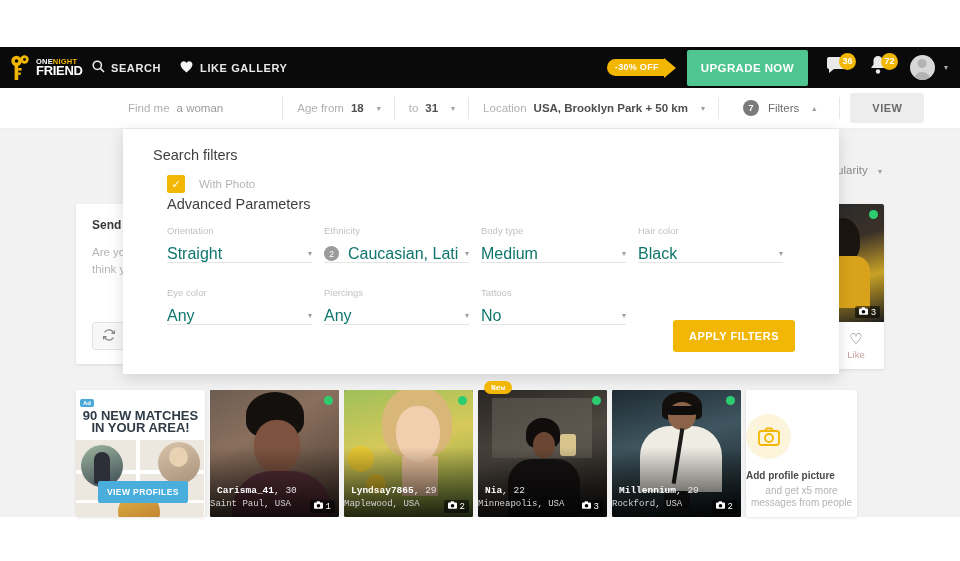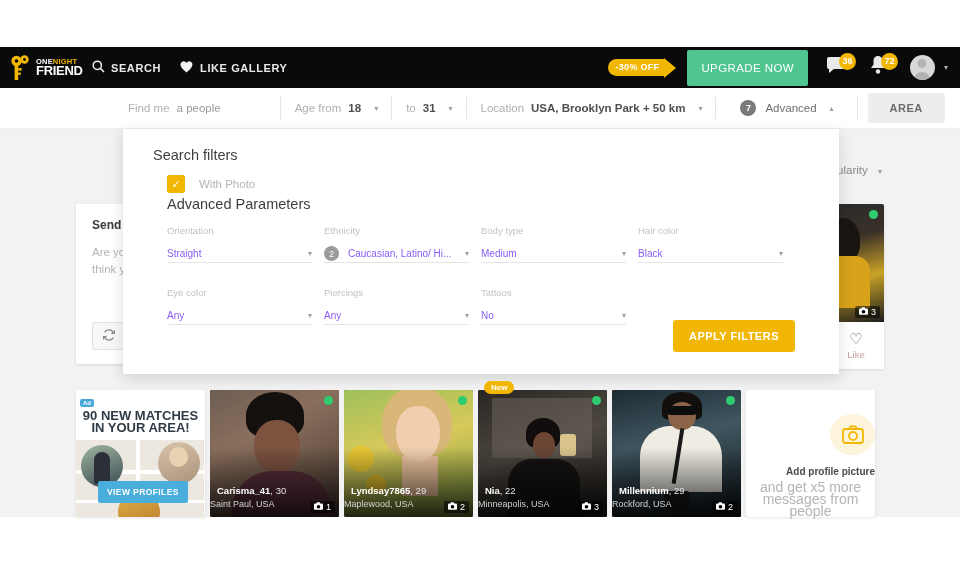--- a/index.html
+++ b/index.html
@@ -31,21 +31,21 @@
 
   .ribbon {
     position:relative; background:#f2b705; color:#fff; font-size:9px; font-weight:bold;
     height:17px; line-height:17px; padding:0 6px 0 8px; border-radius:9px 0 0 9px; letter-spacing:.3px;
   }
   .ribbon::after{
     content:""; position:absolute; right:-11px; top:-1.5px;
     border-left:12px solid #f2b705; border-top:10px solid transparent; border-bottom:10px solid transparent;
   }
   .upgrade-btn {
-    margin-left:22px; background:#4fc68f; color:#fff; font-size:11.5px; font-weight:normal;
+    margin-left:22px; background:#4fc68f; color:#fff; font-size:11.5px; font-weight:bold;
     letter-spacing:.4px; padding:12px 14px; border:0; border-radius:2px; cursor:pointer;
   }
   .icon-badge { position:relative; margin-left:18px; width:24px; height:26px; }
   .badge-num {
     position:absolute; top:-2px; right:-6px; min-width:17px; height:17px; line-height:17px;
     background:#f2b705; color:#fff; font-size:9px; font-weight:bold; text-align:center;
     border-radius:9px; padding:0 3px;
   }
   .avatar {
     margin-left:18px; width:25px; height:25px; border-radius:50%;
@@ -139,21 +139,21 @@
   .withphoto-label { font-size:11.5px; color:#b5b5b5; }
   .panel-h2 { position:absolute; left:44px; top:67px; font-size:14.5px; color:#3f3f3f; }
 
   .fields { position:absolute; left:44px; top:96px; width:632px; }
   .field-row { display:flex; gap:12px; }
   .field { width:145px; position:relative; padding-bottom:10px; margin-bottom:14px; }
   .field-label { font-size:9.5px; color:#c2c2c2; margin-bottom:9px; }
   .field-ctl {
     display:flex; align-items:center; height:18px; border-bottom:1px solid #e4e4e4; cursor:pointer;
   }
-  .field-ctl .fv { font-size:10px; color:#8b5cf6; flex:1; overflow:hidden; white-space:nowrap; }
+  .field-ctl .fv { font-size:16px; color:#0f766e; flex:1; overflow:hidden; white-space:nowrap; }
   .field-ctl .caret { color:#9e9e9e; font-size:8px; margin-left:6px; }
   .multi-count {
     width:15px; height:15px; border-radius:50%; background:#9b9b9b; color:#fff; font-size:8.5px;
     display:flex; align-items:center; justify-content:center; margin-right:9px; flex:none;
   }
   .apply-btn {
     position:absolute; right:44px; bottom:22px; background:#f2b705; color:#fff;
     font-size:11px; font-weight:bold; letter-spacing:.5px; border:0; border-radius:3px;
     padding:10px 16px; cursor:pointer;
   }
@@ -185,32 +185,32 @@
   .pgrad { position:absolute; left:0; bottom:0; width:100%; height:55%;
      background:linear-gradient(to top, rgba(0,0,0,.78), rgba(0,0,0,0)); }
   .pname { position:absolute; left:7px; bottom:21px; font-size:9.5px; color:#fff; }
   .pname b { font-weight:bold; }
   .pname span { color:#e3e3e3; font-weight:normal; }
   .ploc { position:absolute; left:0; bottom:8px; font-size:9px; color:#d2d2d2; }
   .new-badge {
     position:absolute; left:6px; top:-9px; background:#f2b705; color:#fff; font-size:8px;
     font-weight:bold; border-radius:9px; padding:2px 7px; z-index:3;
   }
-  .pcard-wrap { position:relative; }
+  .pcard-wrap { position:relative;font-family:Liberation Mono, monospace; }
 
   .addpic-card {
-    width:129px; height:127px; background:#fff; box-shadow:0 1px 3px rgba(0,0,0,.10);
-    border-radius:2px; display:flex; flex-direction:column; align-items:flex-end; padding-top:24px;
+    width:111px; height:127px; background:#fff; box-shadow:0 1px 3px rgba(0,0,0,.10);
+    border-radius:2px; display:flex; flex-direction:column; align-items:flex-start; padding-top:24px;
   }
   .cam-circle {
     width:45px; height:45px; border-radius:50%; background:#fdf4dc;
     display:flex; align-items:center; justify-content:center; color:#f2b705; font-size:19px;
   }
   .addpic-title { font-size:10px; font-weight:bold; color:#4a4a4a; margin-top:11px; }
-  .addpic-sub { font-size:14px; color:#b4b4b4; text-align:center; line-height:12px; margin-top:4px; }
+  .addpic-sub { font-size:10px; color:#b4b4b4; text-align:center; line-height:12px; margin-top:4px; }
 
   
   .f1 { background:linear-gradient(150deg,#6d5d52 0%,#8a6f5d 35%,#4a3a31 100%); }
   .f1 .hair{ position:absolute; left:36px; top:2px; width:58px; height:46px; background:#14100e; border-radius:50% 50% 35% 35%; }
   .f1 .face{ position:absolute; left:44px; top:30px; width:46px; height:54px; background:#7d5340; border-radius:46% 46% 50% 50%; }
   .f1 .body{ position:absolute; left:22px; bottom:0; width:100px; height:46px; background:#5a2f3a; border-radius:40px 40px 0 0; }
 
   .f2 { background:linear-gradient(165deg,#9fc05a 0%,#d7c95a 42%,#7d9a3f 100%); }
   .f2 .sun{ position:absolute; left:4px; top:56px; width:26px; height:26px; border-radius:50%; background:#e7c733; }
   .f2 .sun2{ position:absolute; left:22px; top:84px; width:20px; height:20px; border-radius:50%; background:#dcb92c; }
@@ -304,21 +304,21 @@
 
     <div class="avatar"></div>
     <span class="caret-white">▾</span>
   </div>
 
   <div class="searchbar">
     <div style="width:114px"></div>
 
     <div class="sb-group sb-sep">
       <span class="sb-label">Find me</span>
-      <span class="sb-value light">a people</span>
+      <span class="sb-value light">a woman</span>
       <span style="width:46px"></span>
     </div>
 
     <div class="sb-group sb-sep">
       <span class="sb-label">Age from</span>
       <span class="sb-value">18</span>
       <span class="caret">▾</span>
     </div>
 
     <div class="sb-group sb-sep">
@@ -328,25 +328,25 @@
     </div>
 
     <div class="sb-group sb-sep">
       <span class="sb-label">Location</span>
       <span class="sb-value">USA, Brooklyn Park + 50 km</span>
       <span class="caret">▾</span>
     </div>
 
     <div class="sb-group sb-sep" style="padding-left:24px;padding-right:24px">
       <span class="filters-count">7</span>
-      <span class="sb-value light" style="color:#6e6e6e">Advanced</span>
+      <span class="sb-value light" style="color:#6e6e6e">Filters</span>
       <span class="caret up">▴</span>
     </div>
 
-    <button class="find-btn">AREA</button>
+    <button class="find-btn">VIEW</button>
   </div>
 
   <div class="content"></div>
 
   <div class="sort">
     <span>Popularity</span>
     <span class="caret">▾</span>
   </div>
 
   <div class="flirt-card">

